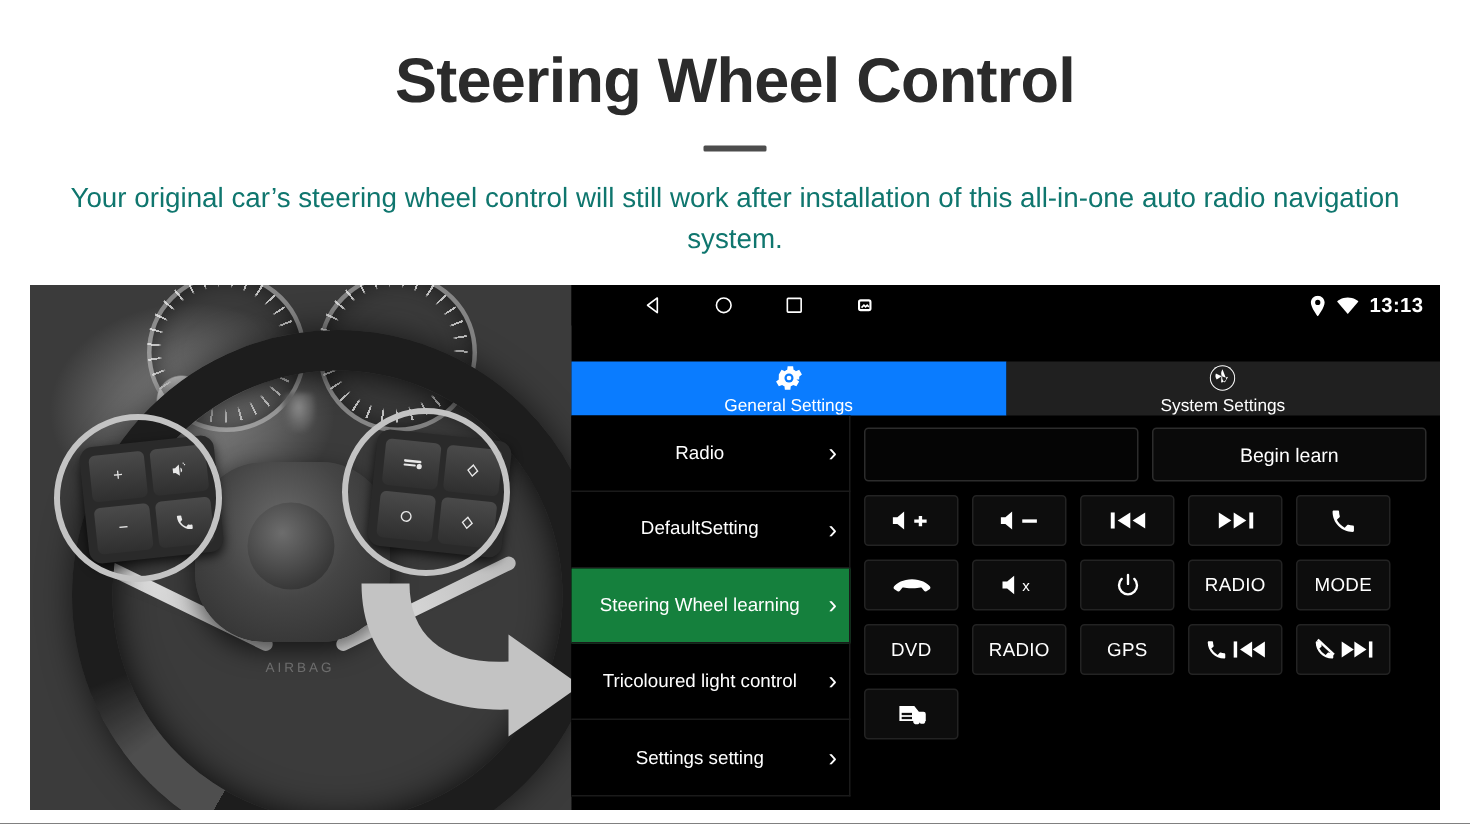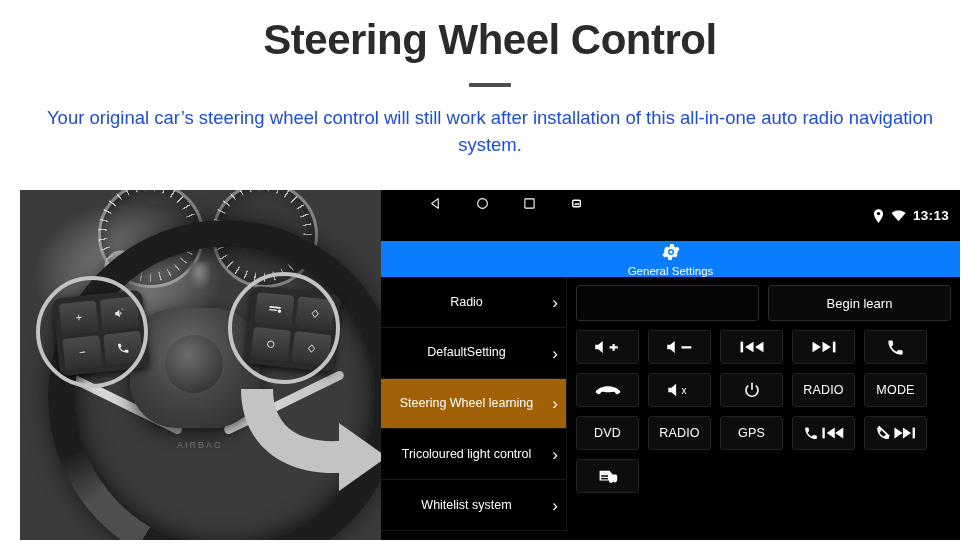--- a/index.html
+++ b/index.html
@@ -3,30 +3,30 @@
 <meta charset="utf-8">
 <style>
   html,body{margin:0;padding:0;}
   body{
     width:980px;height:549px;background:#ffffff;
     font-family:"Liberation Sans","DejaVu Sans",sans-serif;
     overflow:hidden;position:relative;
   }
 
   
-  .header{width:980px;padding-top:17px;text-align:center;box-sizing:border-box;}
+  .header{width:980px;padding-top:31px;text-align:center;box-sizing:border-box;}
   .page-title{
     font-size:42px;font-weight:bold;color:#2b2b2b;letter-spacing:-0.5px;
     line-height:1.1;margin:0;
   }
   .title-rule{
     width:42px;height:4px;background:#4d4d4d;margin:20px auto 18px auto;border-radius:1px;
   }
   .subtitle{
-    font-size:18.5px;color:#1d4ed8;line-height:1.45;margin:0 auto;width:920px;
+    font-size:18.5px;color:#0f766e;line-height:1.45;margin:0 auto;width:920px;
     font-weight:400;
   }
 
   
   .content{
     position:absolute;left:20px;top:190px;width:940px;height:350px;
     display:flex;overflow:hidden;background:#000;
   }
 
   
@@ -139,21 +139,21 @@
   
   .unit{position:relative;width:579px;height:350px;background:#000;}
 
   .statusbar{
     height:27px;background:#000;display:flex;align-items:center;
     padding:0 10px;box-sizing:border-box;position:relative;
   }
   .navgroup{display:flex;align-items:center;gap:34px;margin-left:38px;}
   .nav-ico{width:13px;height:13px;display:block;}
   .sb-right{
-    position:absolute;right:11px;top:12px;height:27px;display:flex;align-items:center;gap:7px;
+    position:absolute;right:11px;top:0;height:27px;display:flex;align-items:center;gap:7px;
   }
   .sb-time{color:#fff;font-size:13.5px;font-weight:bold;letter-spacing:.3px;}
 
   .tabs{display:flex;height:60px;align-items:flex-end;}
   .tab{
     flex:1;display:flex;flex-direction:column;align-items:center;justify-content:center;
     gap:3px;color:#ffffff;font-size:11.5px;
   }
   .tab.active{background:#0a7cff;}
   .tab.inactive{background:#202020;}
@@ -161,21 +161,21 @@
 
   .body-area{display:flex;height:254px;background:#000;}
 
   .menu{width:186px;background:#000;display:flex;flex-direction:column;}
   .menu-item{
     flex:1;display:flex;align-items:center;justify-content:center;position:relative;
     border-bottom:1px solid #1a1a1a;border-right:1px solid #1a1a1a;
     color:#ffffff;font-size:12.5px;text-align:center;padding:0 22px 0 8px;
     box-sizing:border-box;line-height:1.18;
   }
-  .menu-item.active{background:#a16207;}
+  .menu-item.active{background:#15803d;}
   .chev{position:absolute;right:8px;top:50%;transform:translateY(-50%);
     font-size:17px;color:#fff;line-height:1;font-weight:300;}
 
   .panel{flex:1;padding:8px 9px 0 9px;box-sizing:border-box;}
   .row{display:flex;gap:9px;margin-bottom:9px;border-radius:12px;}
   .learn-field{
     flex:1;height:34px;border:1px solid #2c2c2c;border-radius:3px;background:#050505;
   }
   .learn-btn{
     flex:1;height:34px;border:1px solid #2c2c2c;border-radius:3px;background:#0a0a0a;
@@ -300,20 +300,27 @@
 
     <div class="tabs">
       <div class="tab active">
         <svg width="22" height="22" viewBox="0 0 24 24" fill="#ffffff">
           <path d="M19.4 13a7.6 7.6 0 000-2l2-1.6-2-3.4-2.4 1a7.6 7.6 0 00-1.7-1L15 3.4h-4l-.3 2.6c-.6.2-1.2.6-1.7 1l-2.4-1-2 3.4L4.6 11a7.6 7.6 0 000 2l-2 1.6 2 3.4 2.4-1c.5.4 1.1.8 1.7 1l.3 2.6h4l.3-2.6c.6-.2 1.2-.6 1.7-1l2.4 1 2-3.4-2-1.6z"></path>
           <circle cx="12" cy="12" r="3.3" fill="#0a7cff"></circle>
           <circle cx="12" cy="12" r="1.7" fill="#ffffff"></circle>
         </svg>
         <span class="tab-label">General Settings</span>
       </div>
+      <div class="tab inactive">
+        <svg width="22" height="22" viewBox="0 0 24 24">
+          <circle cx="12" cy="12" r="9.2" fill="#ffffff"></circle>
+          <path d="M12 3.5a8.5 8.5 0 018.5 8.5A8.5 8.5 0 0112 20.5 8.5 8.5 0 013.5 12 8.5 8.5 0 0112 3.5zm0 2.2c-1.2 2-1.3 3.6-.3 5.2l-4.5-2.2c-.6 1.5-.4 3 .6 4.3l4.2-2.6c-.7 2 .1 3.6 1.7 4.9l2.4-4.3c-1.9.9-3.5.5-4.9-.8l-.2 5c1.6-.1 2.9-.9 3.8-2.3" fill="#202020"></path>
+        </svg>
+        <span class="tab-label">System Settings</span>
+      </div>
     </div>
 
     <div class="body-area">
 
       <div class="menu">
         <div class="menu-item">
           <span>Radio</span>
           <span class="chev">›</span>
         </div>
         <div class="menu-item">
@@ -322,21 +329,21 @@
         </div>
         <div class="menu-item active">
           <span>Steering Wheel learning</span>
           <span class="chev">›</span>
         </div>
         <div class="menu-item">
           <span>Tricoloured light control</span>
           <span class="chev">›</span>
         </div>
         <div class="menu-item">
-          <span>Whitelist system</span>
+          <span>Settings setting</span>
           <span class="chev">›</span>
         </div>
       </div>
 
       <div class="panel">
 
         <div class="row">
           <div class="learn-field" title=""></div>
           <div class="learn-btn">Begin learn</div>
         </div>

